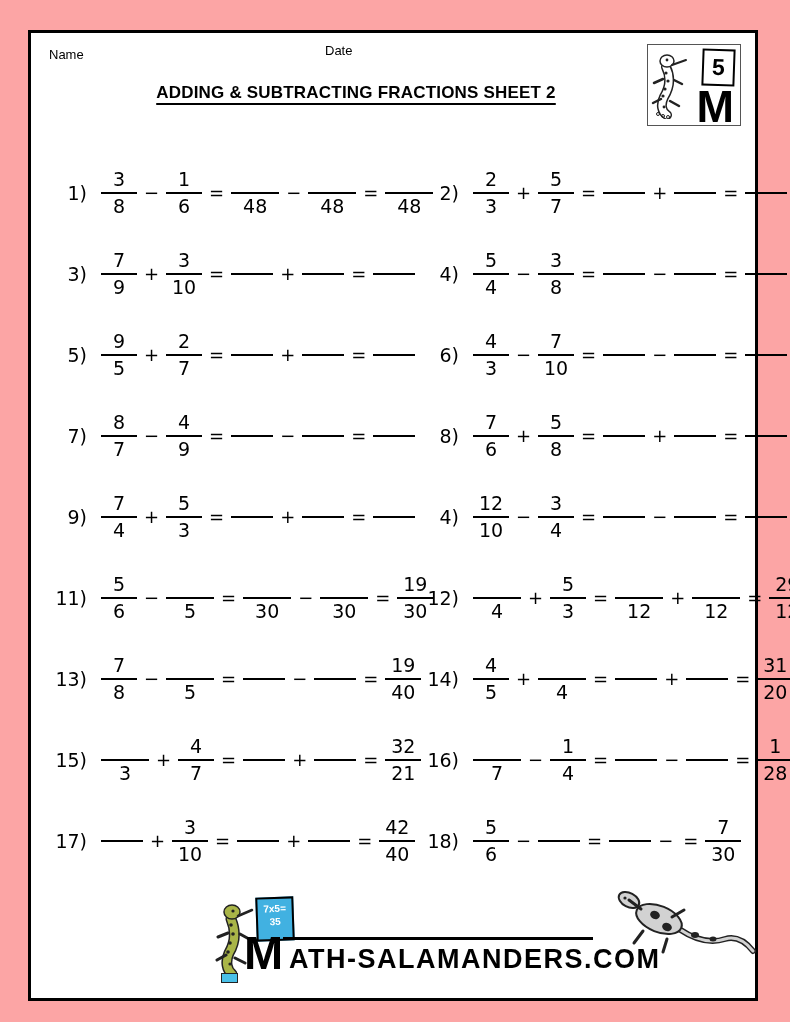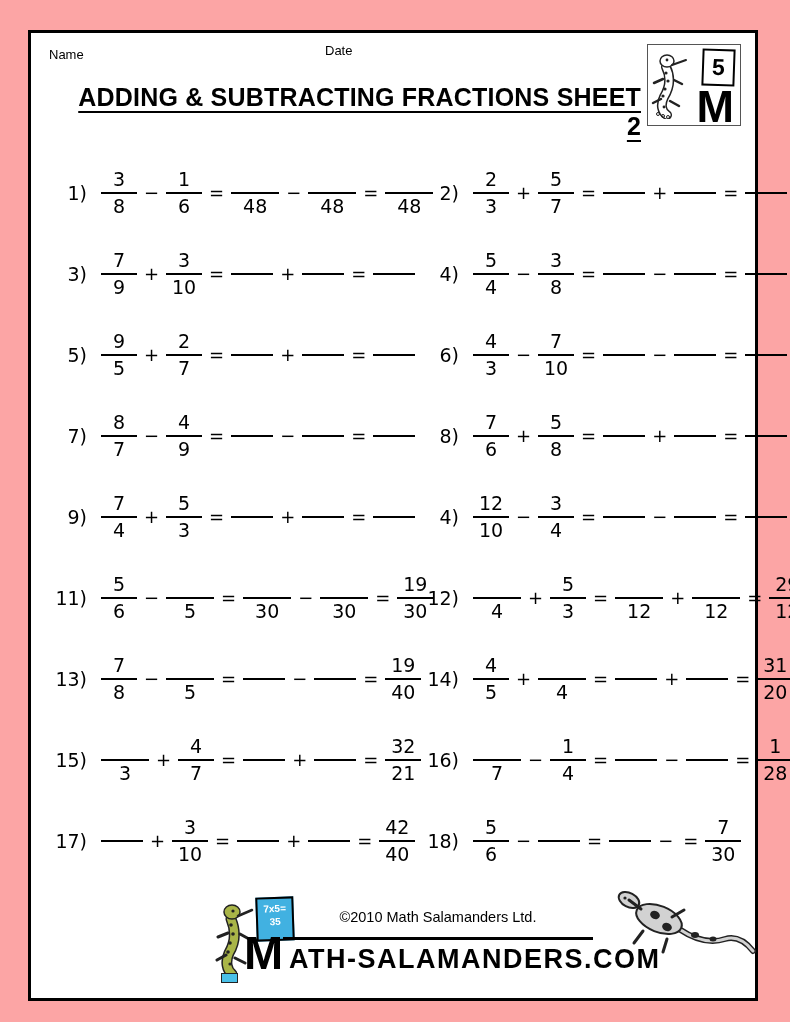--- a/index.html
+++ b/index.html
@@ -3,22 +3,22 @@
 <meta charset="utf-8">
 <style>
   html,body{margin:0;padding:0;background:#fff;}
   .canvas{position:relative;width:790px;height:1022px;background:#fca5a5;overflow:hidden;
           font-family:"Liberation Sans",sans-serif;color:#000;padding-left:20px;}
   .frame{position:absolute;left:28px;top:30px;width:724px;height:965px;border:3px solid #000;background:#fff;}
 
   
   .name-label{position:absolute;left:18px;top:14px;font-size:13px;}
   .date-label{position:absolute;left:294px;top:10px;font-size:13px;}
-  .title{position:absolute;left:40px;top:50px;width:570px;text-align:right;
-         font-size:25px;font-weight:700;letter-spacing:.2px;
+  .title{position:absolute;left:40px;top:50px;width:570px;text-align:center;
+         font-size:17px;font-weight:700;letter-spacing:.2px;
          text-decoration:underline;text-underline-offset:5px;text-decoration-thickness:2px;}
   .subtitle{position:absolute;left:40px;top:98px;width:640px;text-align:center;
             font-style:italic;font-size:15.5px;}
 
   
   .logo-box{position:absolute;right:14px;top:11px;width:92px;height:80px;border:1px solid #555;background:#fff;}
   .logo-card{position:absolute;right:5px;top:4px;width:29px;height:33px;border:2px solid #000;
              background:#fff;text-align:center;font-size:23px;line-height:33px;font-weight:600;transform:rotate(2deg);}
   .logo-m{position:absolute;right:6px;bottom:-2px;font-size:45px;font-weight:900;line-height:.9;
           font-family:"Liberation Sans",sans-serif;}
@@ -667,21 +667,20 @@
         <circle cx="15" cy="42" r="1.8" fill="#222"></circle>
           <circle cx="13" cy="51" r="1.8" fill="#222"></circle>
         <circle cx="15" cy="63" r="1.6" fill="#222"></circle>
           <circle cx="18" cy="10" r="1.6" fill="#222"></circle>
       </svg>
       <div class="stool"></div>
       <div class="easel-board">
         <div>7x5=</div>
         <div>35</div>
       </div>
-      <div class="copyright">©2010 Math Salamanders Ltd.</div>
       <div class="site-line"></div>
       <span class="site-m">M</span>
       <span class="site-rest">ATH-SALAMANDERS.COM</span>
       <svg class="lizard" width="152" height="86" viewBox="0 0 152 86">
         <path d="M70 42 C88 54 104 56 116 52 C126 49 136 54 144 64" stroke="#222" stroke-width="6" fill="none" stroke-linecap="round"></path>
         <path d="M70 42 C88 54 104 56 116 52 C126 49 136 54 144 64" stroke="#d2d2d2" stroke-width="3" fill="none" stroke-linecap="round"></path>
         <ellipse cx="50" cy="32" rx="24" ry="13" fill="#d2d2d2" stroke="#222" stroke-width="2" transform="rotate(22 50 32)"></ellipse>
         <ellipse cx="20" cy="13" rx="11" ry="7" fill="#d2d2d2" stroke="#222" stroke-width="2" transform="rotate(28 20 13)"></ellipse>
         <path d="M34 44 l-9 12 M58 52 l-4 13 M32 22 l-12 -9 M63 30 l12 -7" stroke="#222" stroke-width="3" fill="none" stroke-linecap="round"></path>
         <ellipse cx="46" cy="28" rx="5" ry="4" fill="#222" transform="rotate(22 46 28)"></ellipse>

